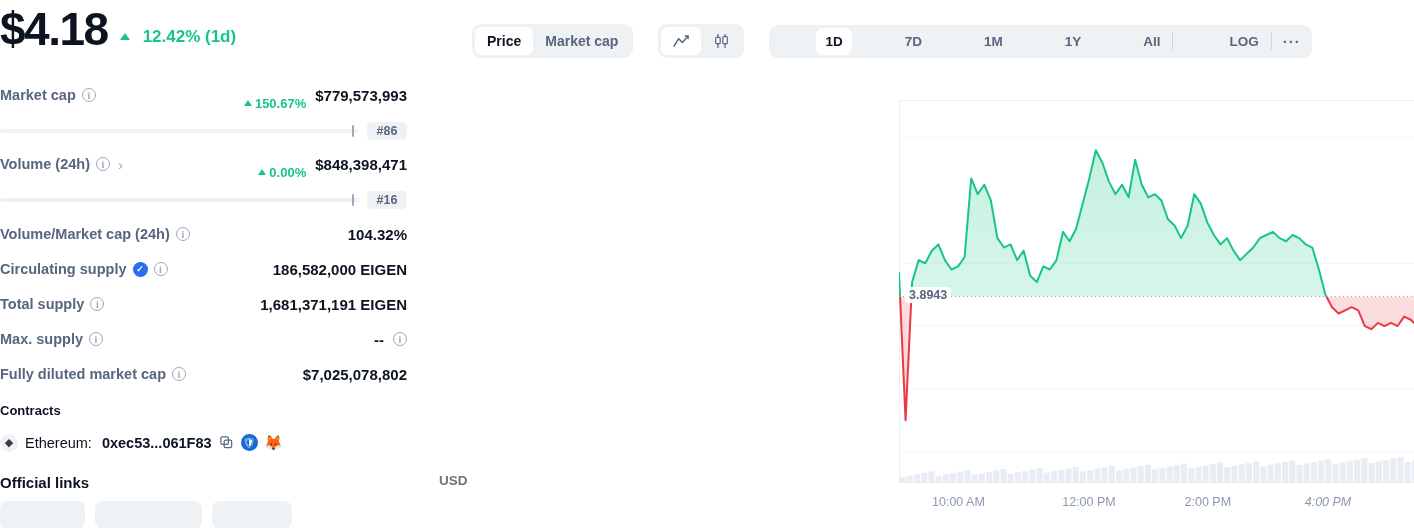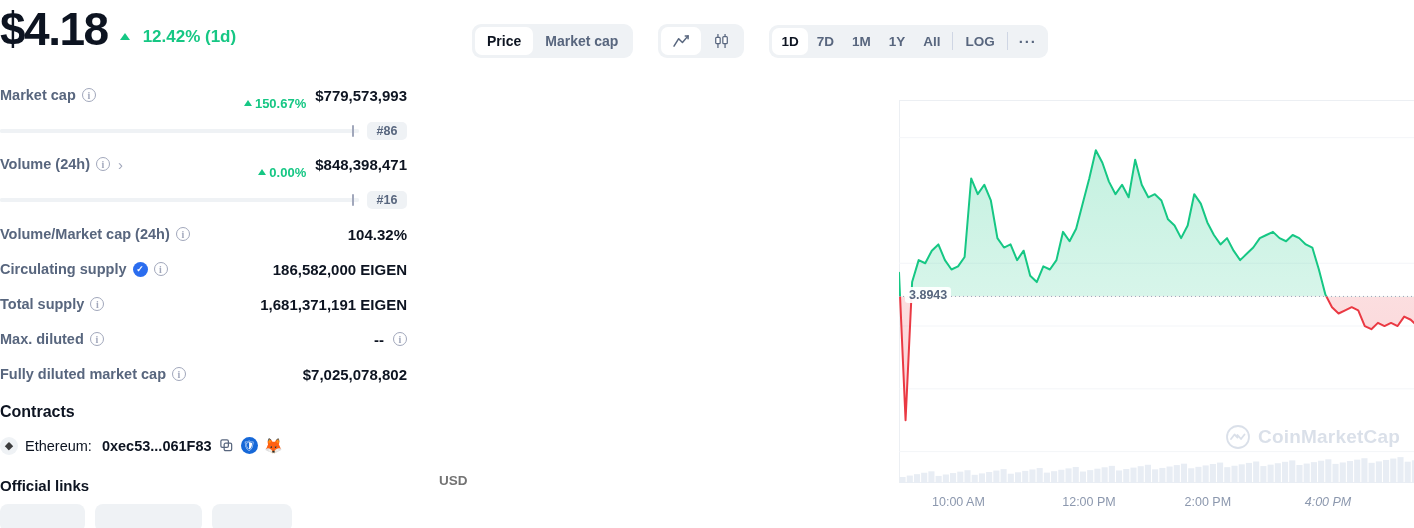--- a/index.html
+++ b/index.html
@@ -103,21 +103,21 @@
     background: #a1a7bb;
   }
   .rank-badge {
     background: #eff2f5; color: #58667e;
     font-size: 12.5px; font-weight: bold;
     padding: 2px 8px; border-radius: 5px;
     min-width: 40px; text-align: center;
   }
 
   .section-head {
-    font-size: 16px; font-weight: bold; color: #0d1421;
+    font-size: 13px; font-weight: bold; color: #0d1421;
     margin-top: 20px;
   }
   .contract-row {
     display: flex; align-items: center; gap: 7px;
     margin-top: 16px; font-size: 14.5px;
   }
   .eth-logo {
     width: 18px; height: 18px; border-radius: 50%;
     background: #eff2f5; display: inline-flex;
     align-items: center; justify-content: center;
@@ -181,21 +181,21 @@
   }
   .compare-label { font-size: 14.5px; color: #58667e; font-weight: normal; }
 
   .range-group {
     display: inline-flex; align-items: center;
     background: #eff2f5; border-radius: 9px; padding: 3px;
     margin-left: 14px;
   }
   .range-btn {
     font-size: 13.5px; font-weight: bold; color: #58667e;
-    padding: 6px 9px; border-radius: 7px; cursor: pointer;
+    padding: 6px 9px; border-radius: 7px; cursor: pointer; margin-left: 44px;
   }
   .range-btn.active { background: #fff; color: #0d1421; }
   .range-divider { width: 1px; height: 18px; background: #cfd6e4; margin: 0 3px; }
   .dots-btn {
     font-size: 15px; color: #58667e; font-weight: bold;
     padding: 2px 8px; cursor: pointer; letter-spacing: 1px;
   }
 
   
   .plot-wrap {
@@ -319,21 +319,21 @@
             <span>Total supply</span>
             <span class="info-icon">i</span>
           </span>
           <span class="stat-value-plain">1,681,371,191 EIGEN</span>
         </div>
       </div>
 
       <div class="stat-block" style="padding-top:18px">
         <div class="stat-line">
           <span class="stat-label">
-            <span>Max. diluted</span>
+            <span>Max. supply</span>
             <span class="info-icon">i</span>
           </span>
           <span class="stat-right">
             <span class="stat-value-plain">--</span>
             <span class="info-icon">i</span>
           </span>
         </div>
       </div>
 
       <div class="stat-block" style="padding-top:18px">
@@ -570,21 +570,14 @@
 
     <div class="usd-lab">USD</div>
     <div class="x-labels">
         <div class="x-lab" style="left: 59.444px;">10:00 AM</div>
         <div class="x-lab" style="left: 190px;">12:00 PM</div>
         <div class="x-lab" style="left: 308.852px;">2:00 PM</div>
         <div class="x-lab" style="left: 429px; font-style: italic;">4:00 PM</div>
         <div class="x-lab" style="left: 558.26px;">6:00 PM</div>
       </div>
 
-    <div class="watermark">
-      <svg width="26" height="26" viewBox="0 0 26 26" fill="none" stroke="#8ea0bd" stroke-width="1.8">
-        <circle cx="13" cy="13" r="11"></circle>
-        <path d="M6 15 L9.5 10.5 L12.5 13.5 L12.5 11 L16 15 L19.5 10.5" stroke-linecap="round" stroke-linejoin="round"></path>
-      </svg>
-      <span class="wm-text">CoinMarketCap</span>
-    </div>
   </div>
 </div>
 
 </body></html>

